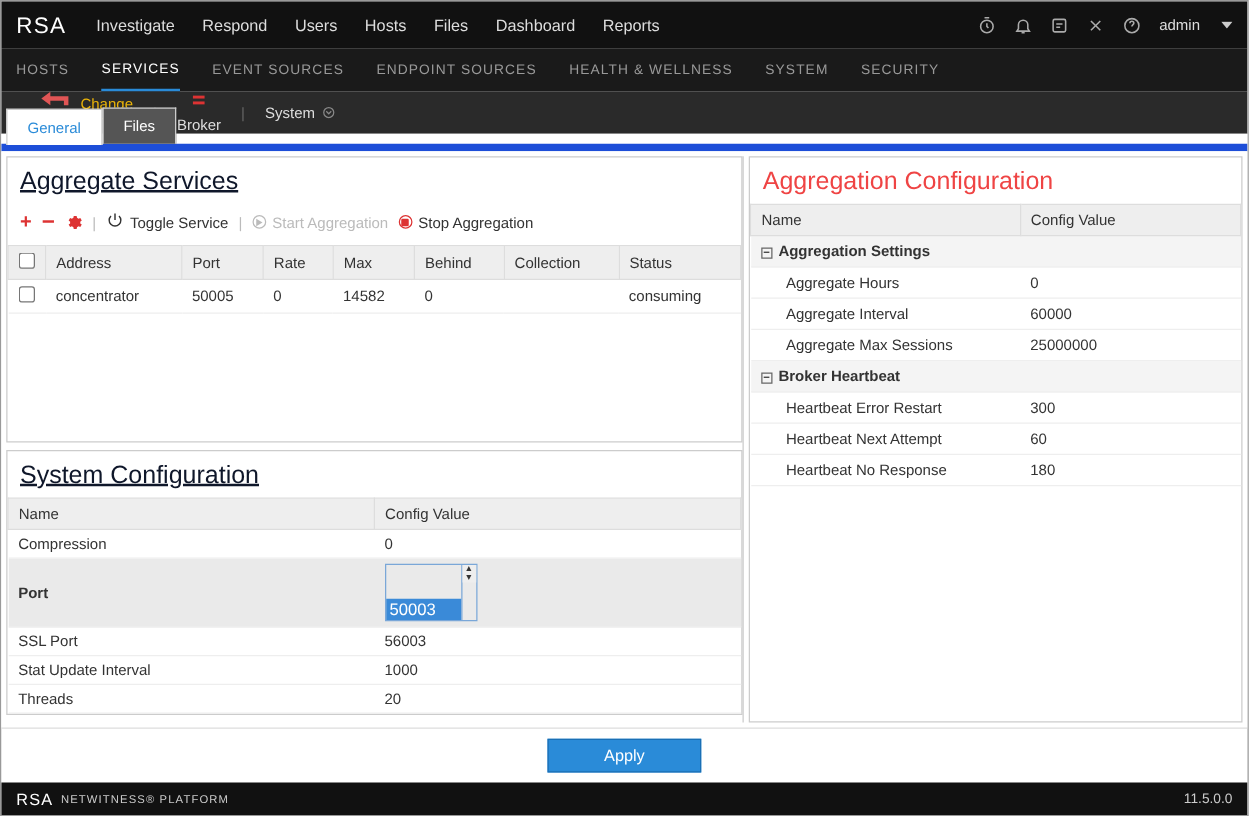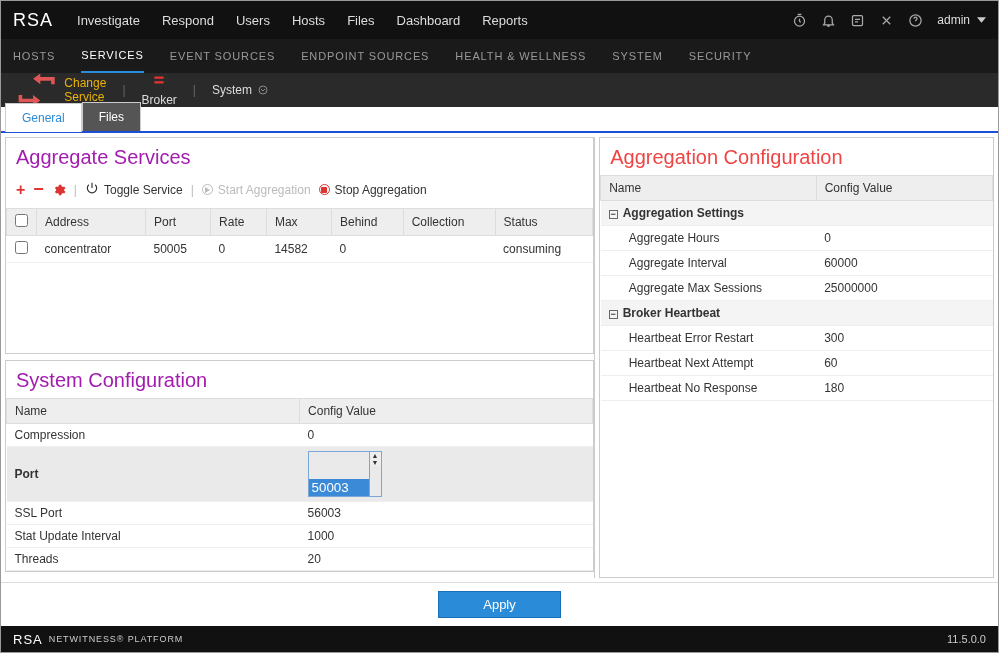--- a/index.html
+++ b/index.html
@@ -5,48 +5,48 @@
 * { margin: 0; padding: 0; box-sizing: border-box; }
 body { font-family: "Helvetica Neue", Arial, sans-serif; font-size: 12px; color: #333; background: #fff; width: 999px; height: 653px; border: 1px solid #999; display: flex; flex-direction: column; overflow: hidden; }
 
 
 .topnav { background: #111; color: #ccc; height: 38px; display: flex; align-items: center; padding: 0 12px; }
 .logo { font-size: 18px; letter-spacing: 1px; color: #fff; margin-right: 24px; font-weight: 400; }
 .topnav-item { color: #ddd; margin-right: 22px; font-size: 13px; cursor: pointer; }
 .topnav-spacer { flex: 1; }
 .topnav-icon { color: #aaa; margin-left: 14px; cursor: pointer; font-size: 14px; display: inline-flex; }
 .topnav-icon svg { width: 15px; height: 15px; }
-.admin { color: #ddd; margin-left: 14px; font-size: 12px; cursor: pointer; display: flex; align-items: center; gap: 7px; }
+.admin { color: #ddd; margin-left: 14px; font-size: 12px; cursor: pointer; display: flex; align-items: center; gap: 17px; }
 
 
 .subnav { background: #1a1a1a; color: #999; height: 34px; display: flex; align-items: center; padding: 0 12px; font-size: 11px; letter-spacing: 0.08em; }
 .subnav-item { margin-right: 26px; cursor: pointer; text-transform: uppercase; padding: 10px 0; }
 .subnav-item.active { color: #fff; border-bottom: 3px solid #2a8bd8; }
 
 
 .crumbbar { background: #2a2a2a; color: #ddd; height: 34px; display: flex; align-items: center; padding: 0 14px; font-size: 12px; gap: 10px; }
 .crumb-sep { color: #666; margin: 0 6px; }
 .crumb-icon { display: inline-flex; align-items: center; gap: 6px; }
 .crumb-icon svg { width: 14px; height: 14px; }
 .change-svc { color: #eab308; display: flex; align-items: center; gap: 6px; cursor: pointer; }
 .broker { display: flex; align-items: center; gap: 6px; flex-direction: column; }
 .config { display: flex; align-items: center; gap: 6px; cursor: pointer; }
 
 
-.tabbar { background: #fff; height: 26px; display: flex; align-items: flex-end; border-bottom: 2px solid #1d4ed8; padding-left: 4px; }
+.tabbar { background: #fff; height: 14px; display: flex; align-items: flex-end; border-bottom: 6px solid #1d4ed8; padding-left: 4px; }
 .tab { padding: 7px 16px; font-size: 12px; cursor: pointer; border: 1px solid #ccc; border-bottom: none; margin-right: 0; background: #555; color: #fff; }
 .tab.active { background: #fff; color: #2a8bd8; position: relative; top: 1px; }
 
 
 .main { flex: 1; display: flex; overflow: hidden; background: #fff; }
 .leftcol { flex: 1.2; display: flex; flex-direction: column; border-right: 1px solid #ccc; margin: 4px 2px 4px 4px; }
 .rightcol { flex: 0.8; display: flex; flex-direction: column; margin: 4px 4px 4px 2px; border: 1px solid #ccc; }
 
 .panel { border: 1px solid #ccc; margin-bottom: 6px; display: flex; flex-direction: column; }
-.panel-title { font-size: 20px; font-weight: 300; color: #a21caf; padding: 8px 10px 6px; }
+.panel-title { font-size: 20px; font-weight: 300; color: #0f172a; padding: 8px 10px 6px; text-decoration: underline; }
 .panel-titler { font-size: 20px; font-weight: 300; color: #ef4444; padding: 8px 10px 6px; }
 
 .toolbar { display: flex; align-items: center; padding: 4px 10px 8px; gap: 8px; font-size: 12px; color: #444; }
 .tool-plus { color: #d33; font-weight: bold; font-size: 16px; cursor: pointer; }
 .tool-minus { color: #d33; font-weight: bold; font-size: 18px; cursor: pointer; }
 .tool-gear { color: #d33; cursor: pointer; display: inline-flex; }
 .tool-gear svg { width: 14px; height: 14px; }
 .tool-sep { color: #bbb; }
 .tool-btn { display: flex; align-items: center; gap: 5px; cursor: pointer; color: #333; }
 .tool-btn.disabled { color: #bbb; cursor: default; }

